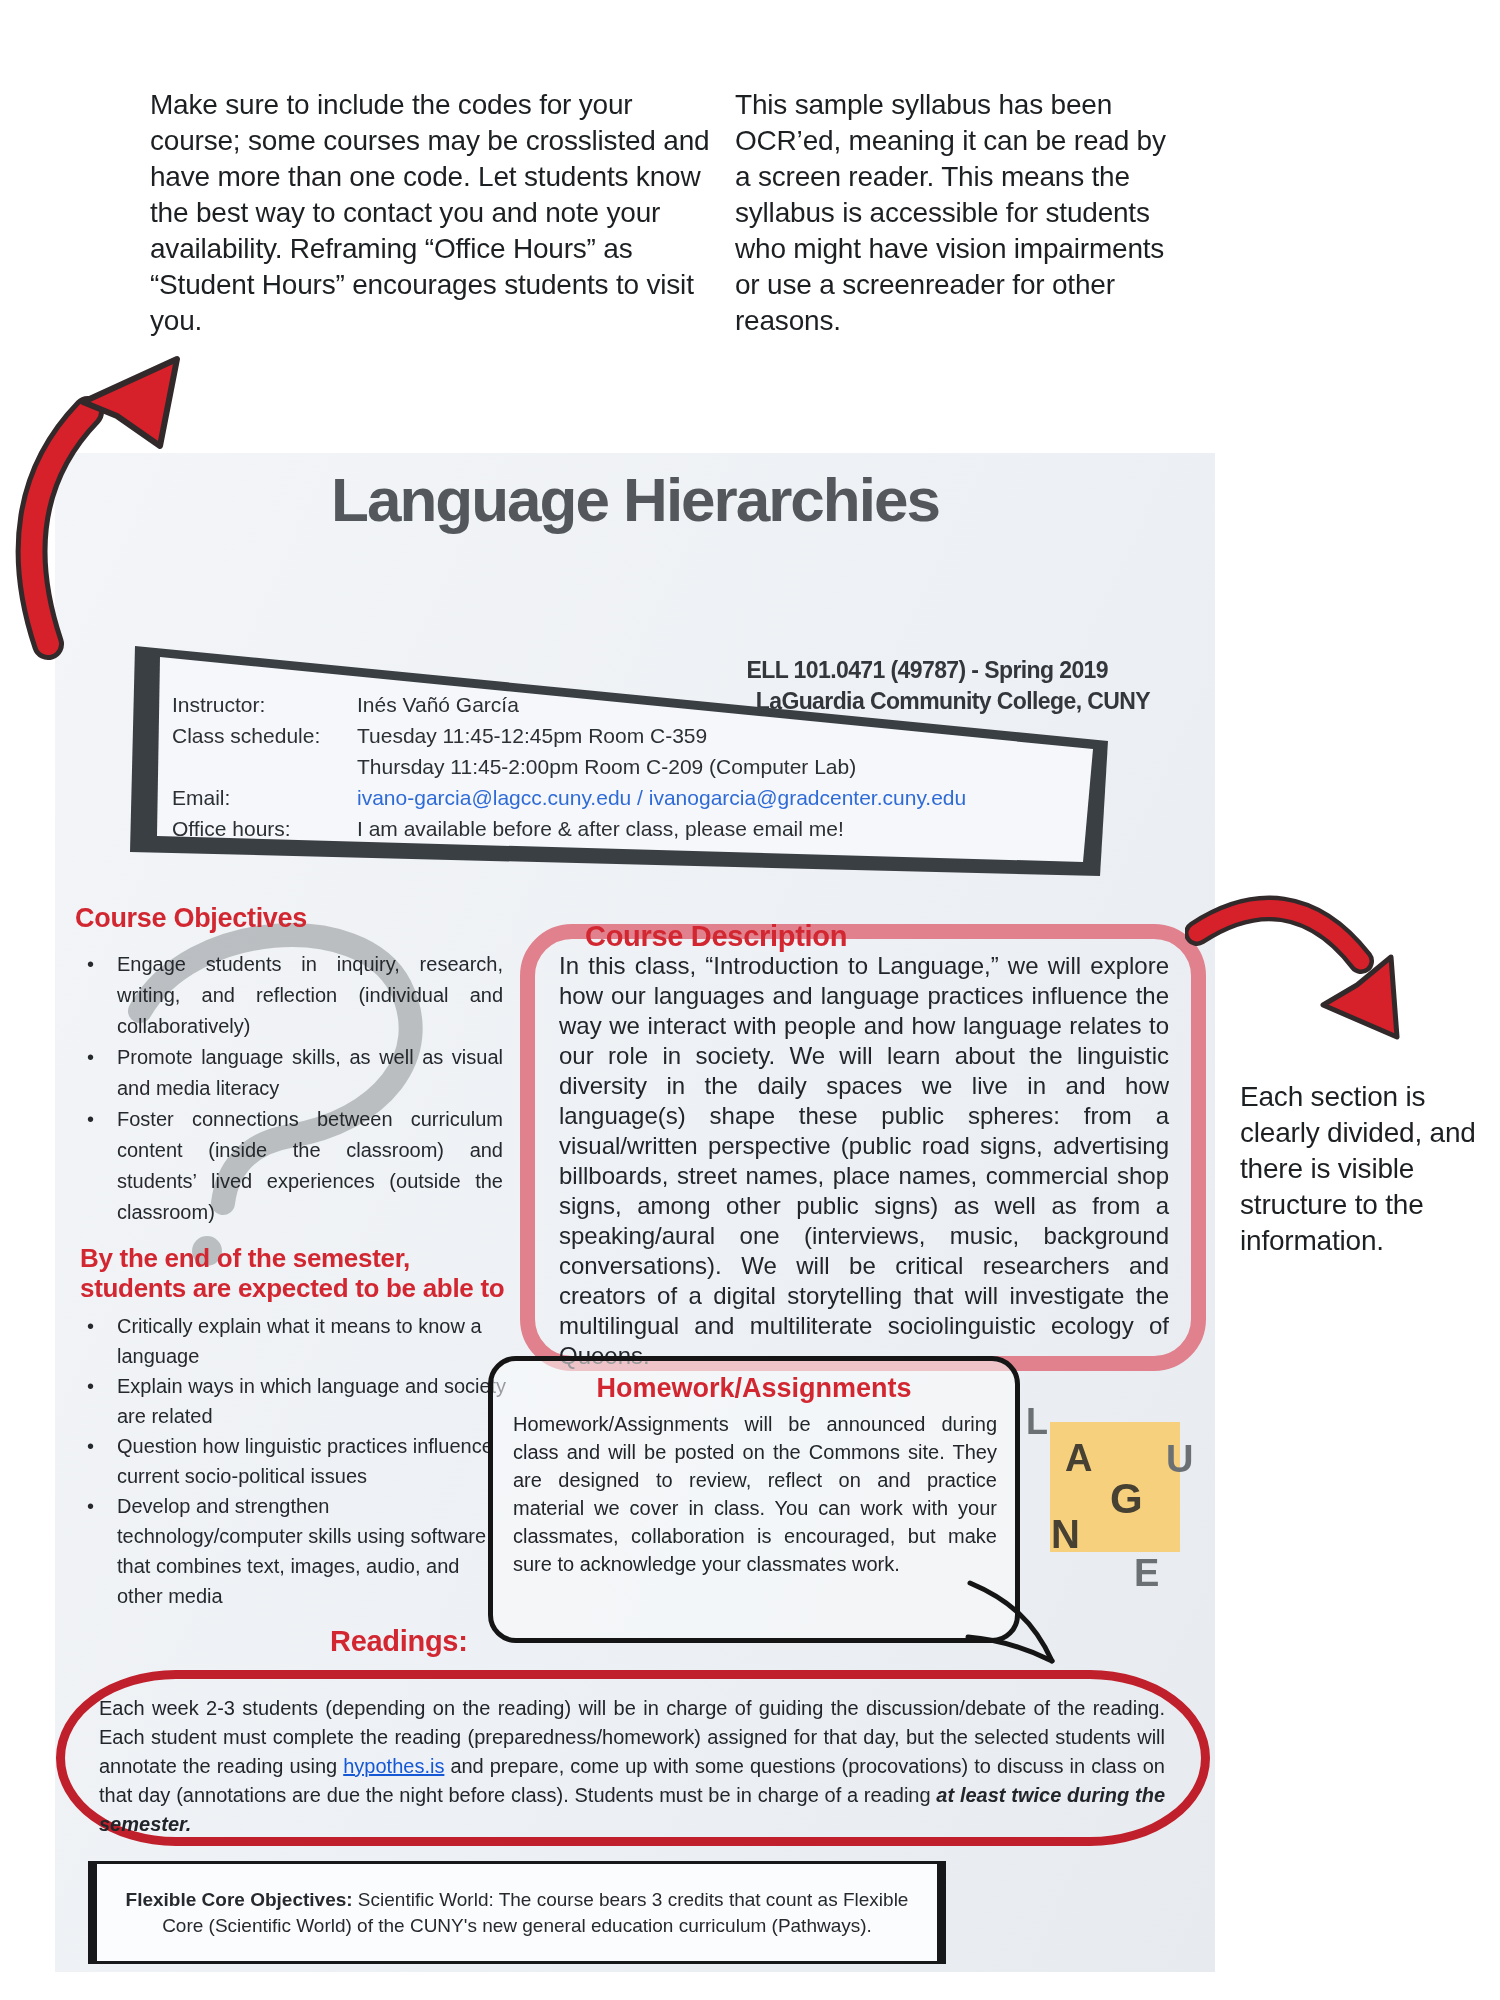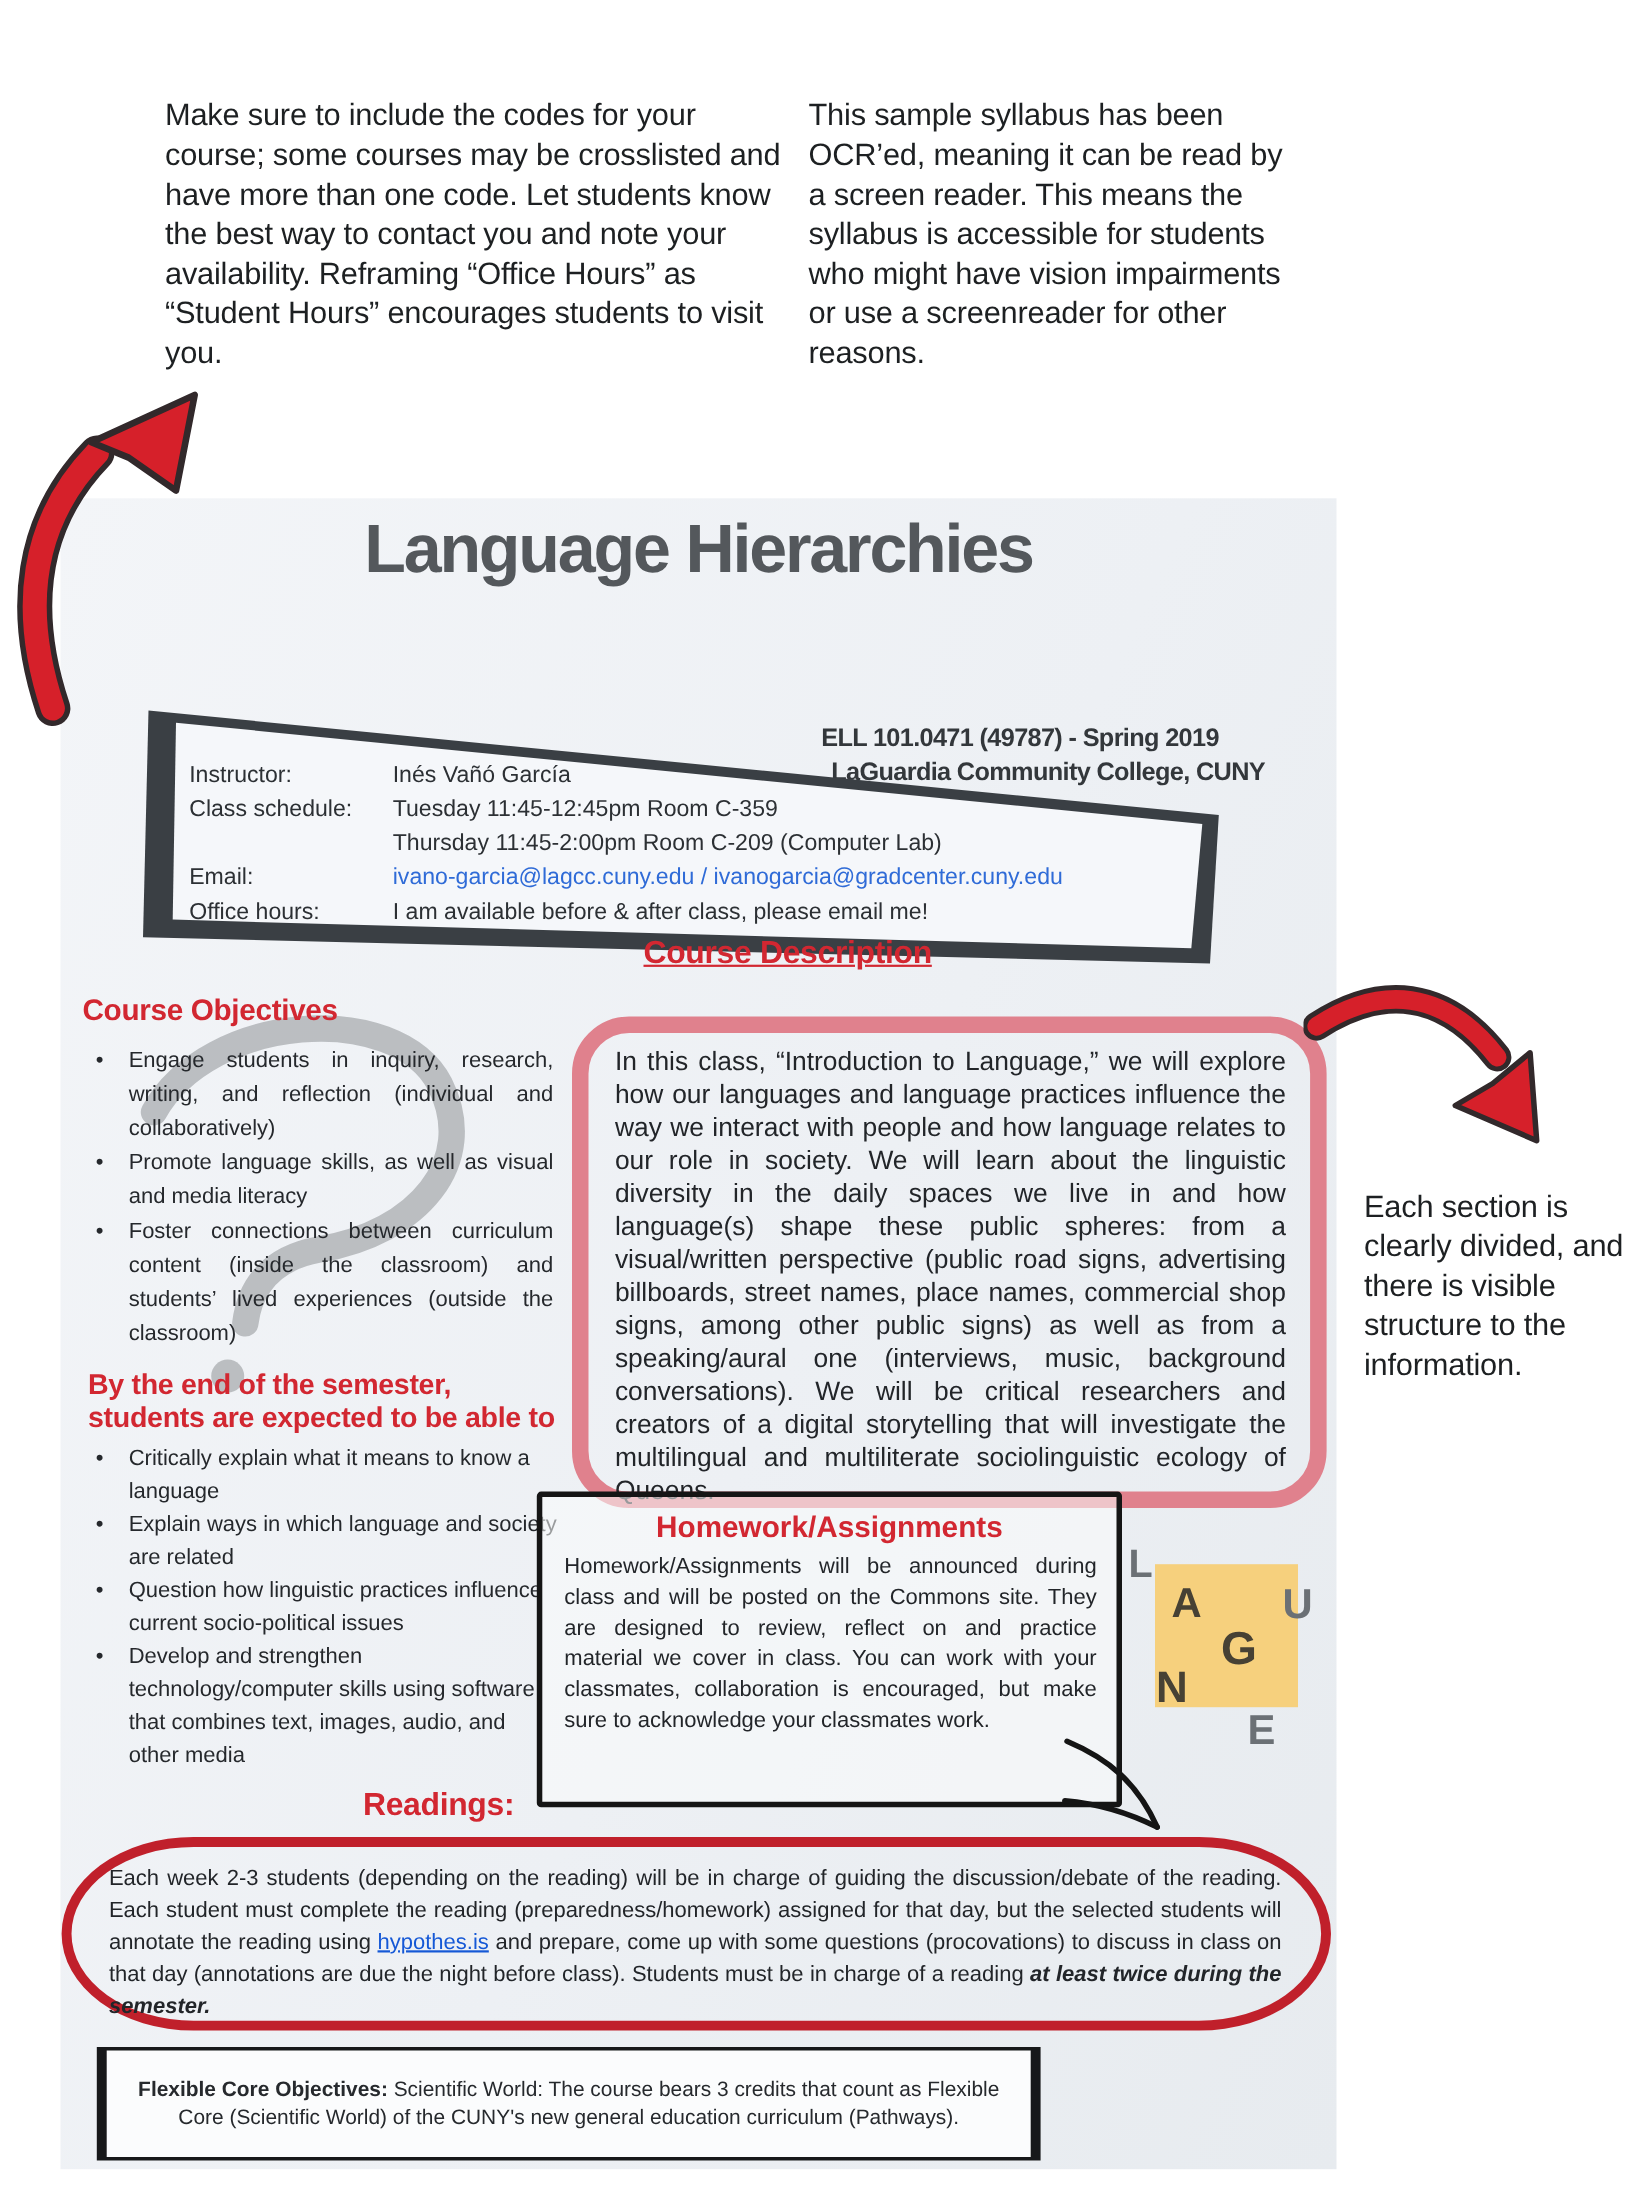--- a/index.html
+++ b/index.html
@@ -28,41 +28,41 @@
   .inforows{position:absolute;left:172px;top:660px;width:920px;z-index:3;
             font-size:21px;line-height:31px;color:#2c3034;}
   .irow{display:flex;}
   .irow .lab{width:185px;flex:none;}
   .irow .val{flex:1;}
   a.maillink{color:#2f6bd7;text-decoration:none;}
 
   
   .rh{position:absolute;color:#d22731;font-weight:700;z-index:3;letter-spacing:-.3px;}
   #objHead {left:75px; top:874px; font-size:27px;}
-  #descHead{left:585px;top:821px; font-size:29px;text-decoration:underline;}
+  #descHead{left:585px;top:891px; font-size:29px;}
   #outHead {left:80px; top:1214px;font-size:26px;line-height:30px;}
   #readHead{left:330px;top:1596px;font-size:29px;}
 
   
   ul.blt{list-style:none;margin:0;padding:0;position:absolute;z-index:2;color:#25282c;}
   ul.blt li{position:relative;padding-left:42px;}
   ul.blt li::before{content:"\2022";position:absolute;left:12px;top:0;}
   #objList{left:75px;top:920px;width:428px;font-size:20px;line-height:31px;}
   #objList li{text-align:justify;}
   #outList{left:75px;top:1282px;width:435px;font-size:20px;line-height:30px;}
 
   
   .descbox{position:absolute;left:520px;top:895px;width:686px;height:447px;z-index:2;
            border:15px solid #e0818d;border-radius:52px;box-sizing:border-box;
            padding:12px 22px 0 24px;}
   .descbox p{margin:0;font-size:24px;line-height:30px;text-align:justify;color:#222529;}
 
   
   .bubble{position:absolute;left:488px;top:1327px;width:532px;height:287px;z-index:2;
-          border:5px solid #151515;border-radius:4px;box-sizing:border-box;
+          border:5px solid #151515;border-radius:28px;box-sizing:border-box;
           background:rgba(250,251,252,.55);}
   .bubble .bh{margin-top:12px;text-align:center;color:#d22731;font-weight:700;font-size:27px;}
   .bubble p{margin:6px 18px 0 20px;font-size:20px;line-height:28px;text-align:justify;color:#222529;}
 
   
   .oval{position:absolute;left:56px;top:1641px;width:1154px;height:176px;z-index:2;
         border:9px solid #c0202b;border-radius:120px / 88px;box-sizing:border-box;
         padding:15px 36px 0 34px;}
   .oval p{margin:0;font-size:20px;line-height:29px;text-align:justify;color:#222529;}
   .oval a{color:#1558d6;}

